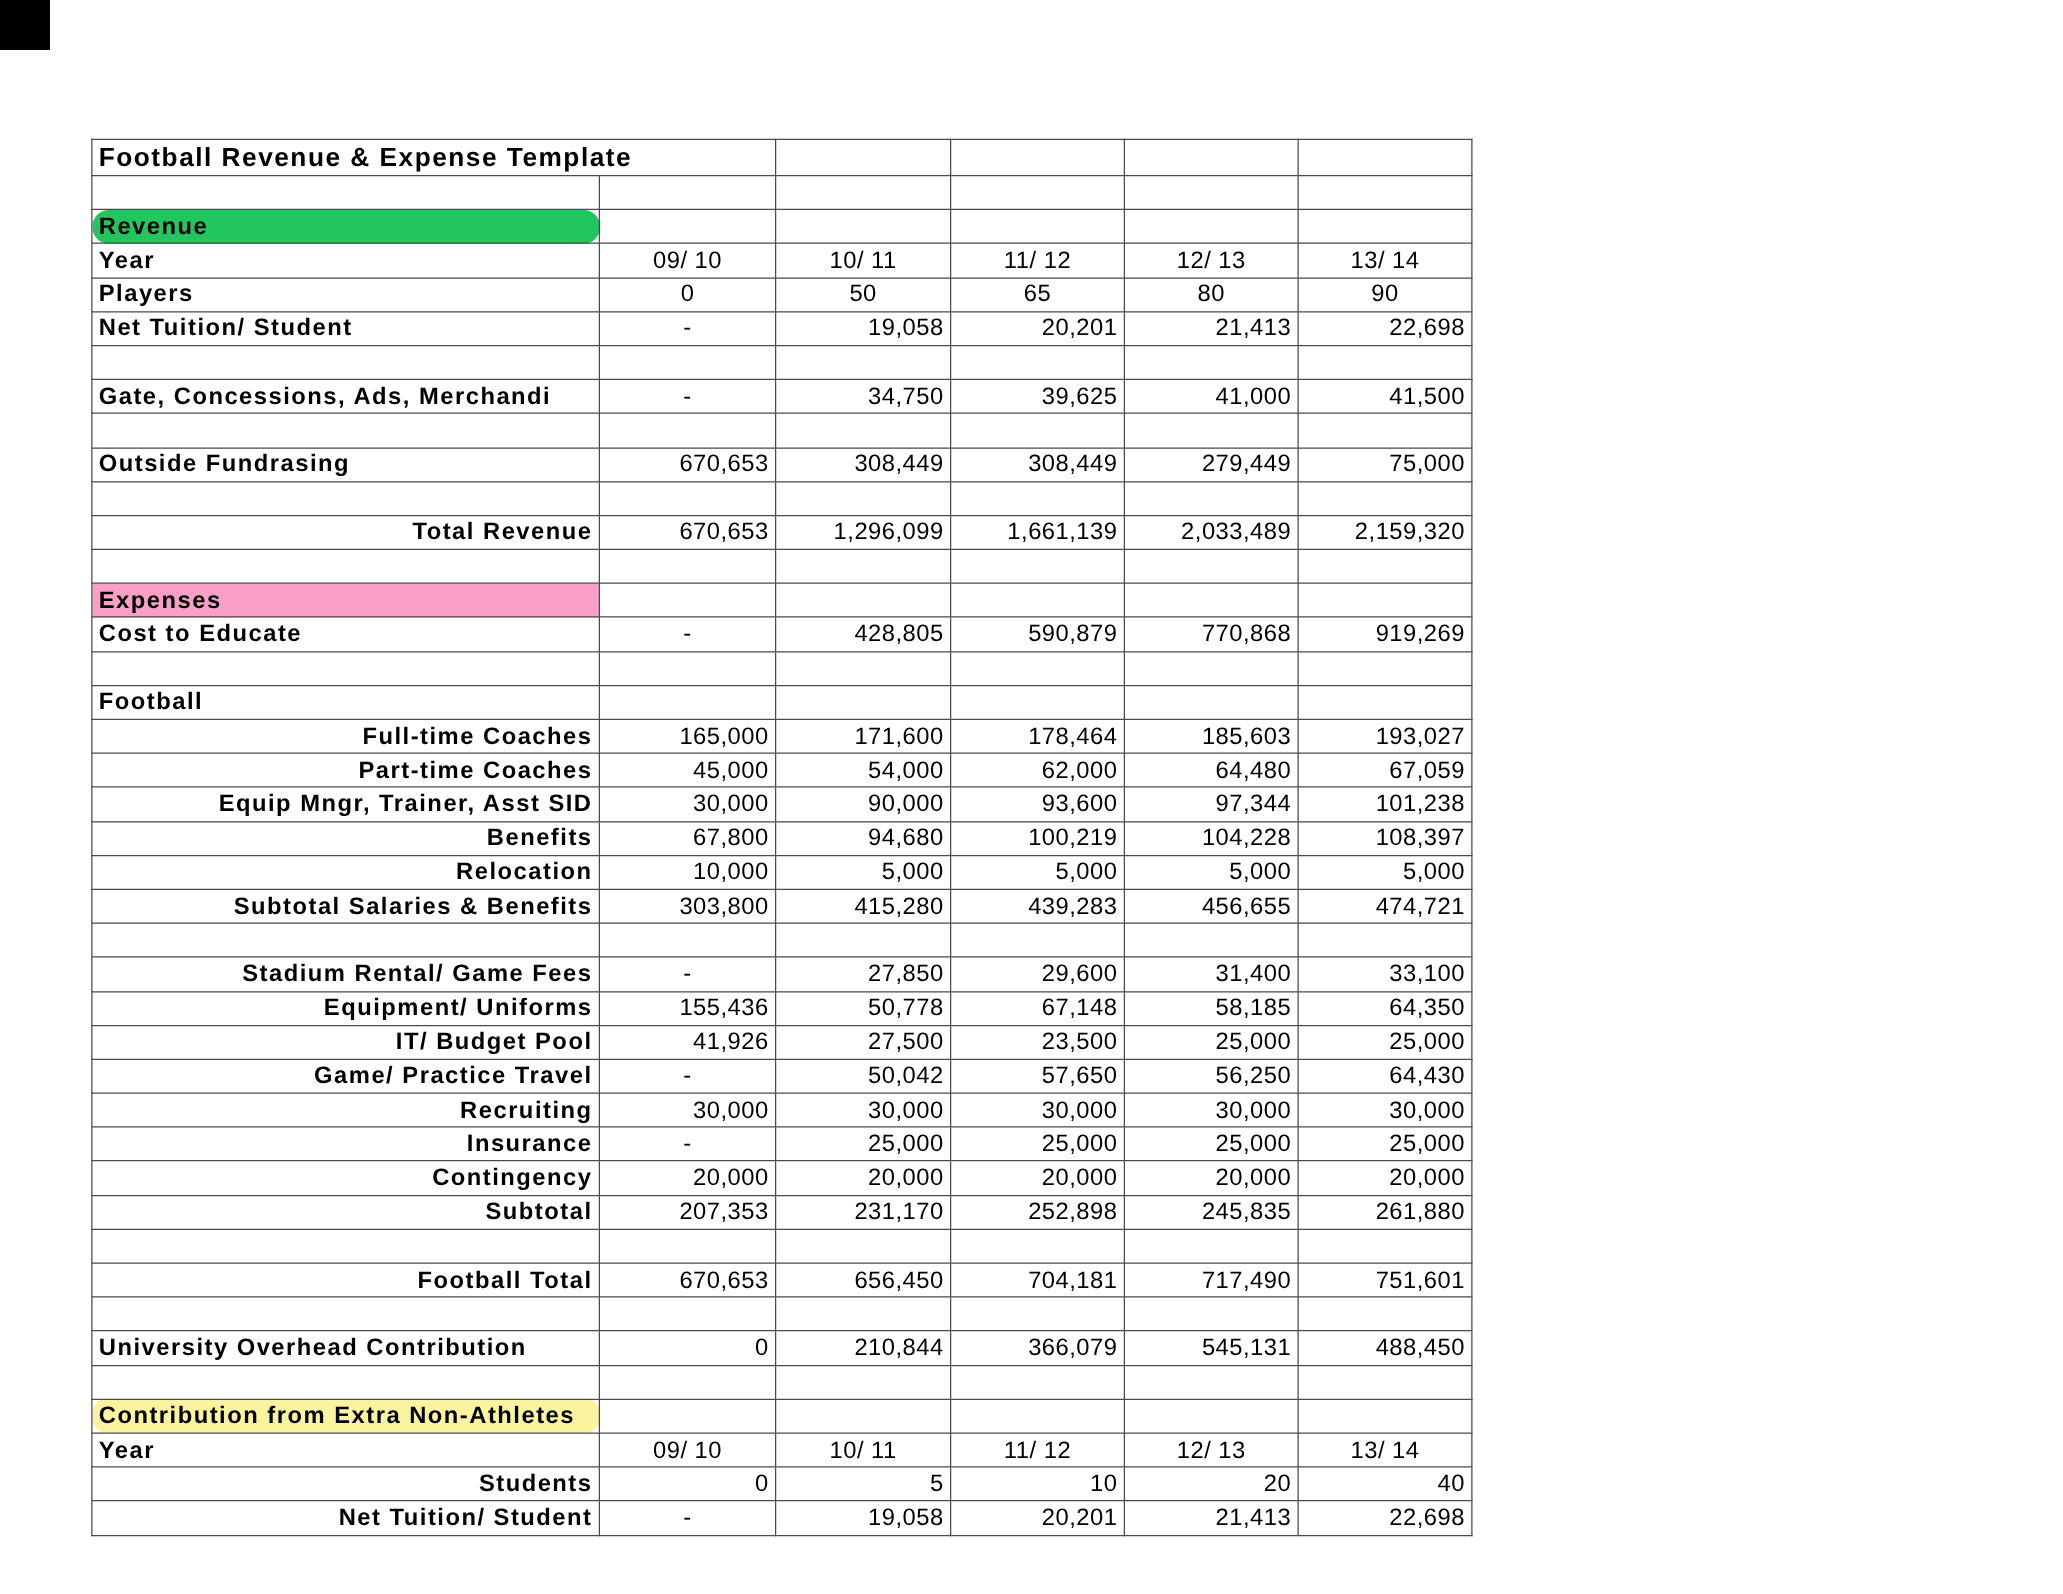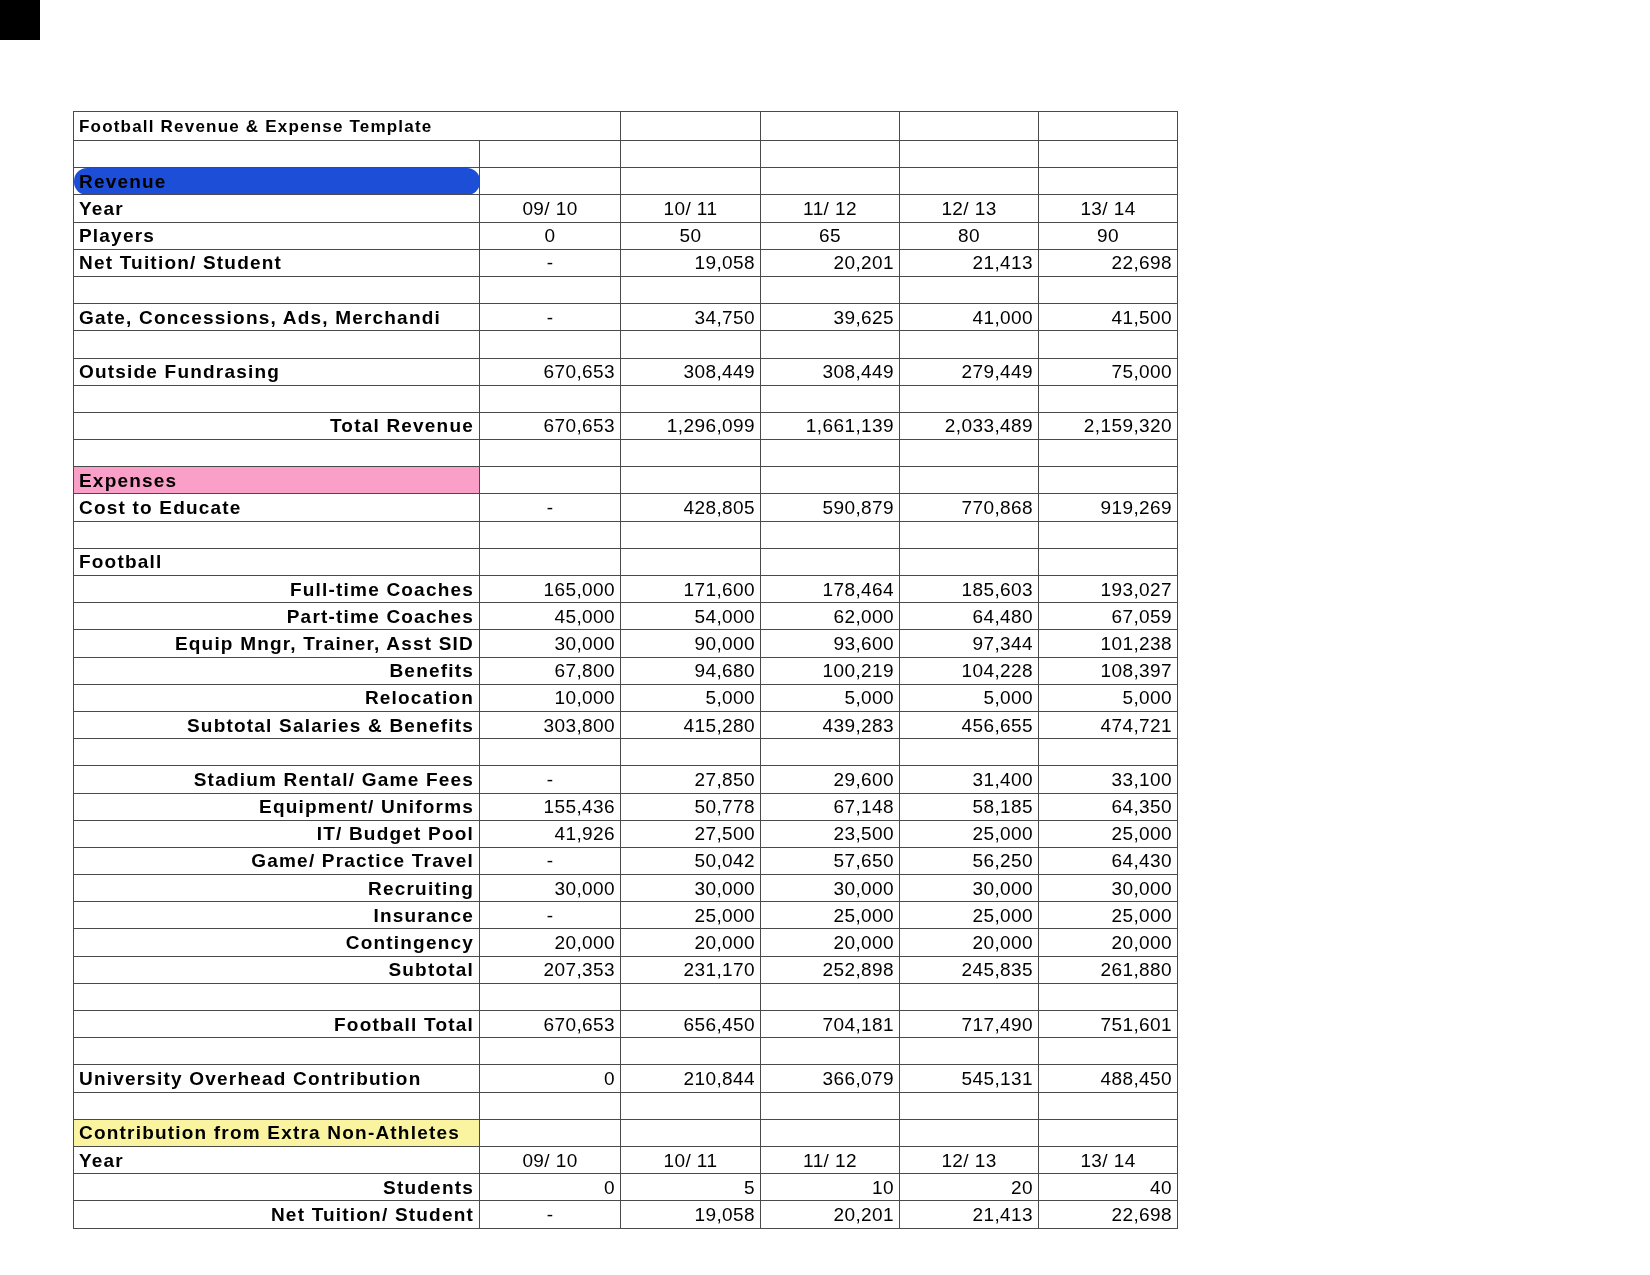--- a/index.html
+++ b/index.html
@@ -25,29 +25,29 @@
     font-size:19px;
     line-height:1;
     vertical-align:middle;
     overflow:hidden;
     white-space:nowrap;
     background:transparent;
   }
   tr.title-row td{height:28px;}
   .lab{font-weight:bold;letter-spacing:1.2px;text-align:left;}
   .lab-right{text-align:right;}
-  .title-cell{font-size:17px;letter-spacing:1.2px;}
+  .title-cell{font-size:21px;letter-spacing:1.2px;}
   .val{text-align:right;letter-spacing:0.4px;}
   .val.center{text-align:center;}
   .val.bold{font-weight:normal;}
   .val.dash{text-align:center;}
   .sec{overflow:visible;}
-  .hl-cyan{background:#1d4ed8;border-radius:13px;}
+  .hl-cyan{background:#22c55e;border-radius:13px;}
   .hl-pink{background:#F99FC8;}
-  .hl-yellow{background:#FAF4A0;}
+  .hl-yellow{background:#FAF4A0;border-radius:11px;}
 </style>
 </head>
 <body>
 
 <div id="corner-square" style="background: rgb(0, 0, 0);"></div>
 
 <div id="sheet">
   <table>
     <colgroup>
       <col style="width:406px">

